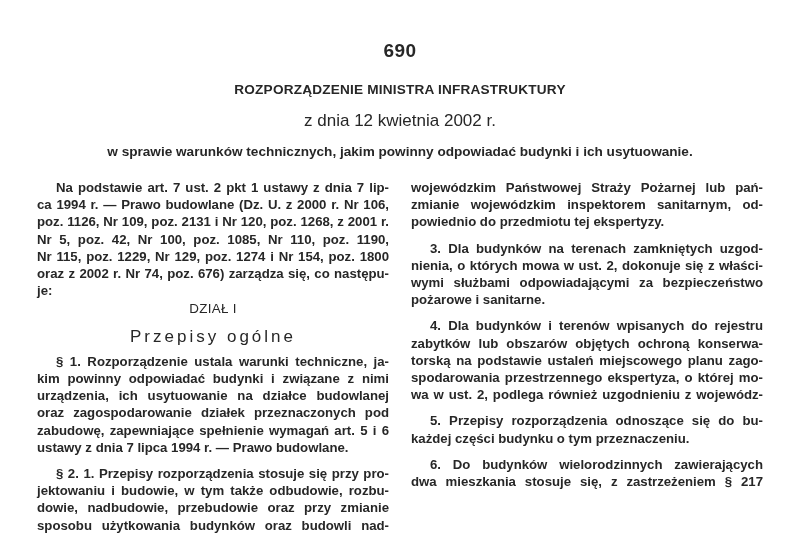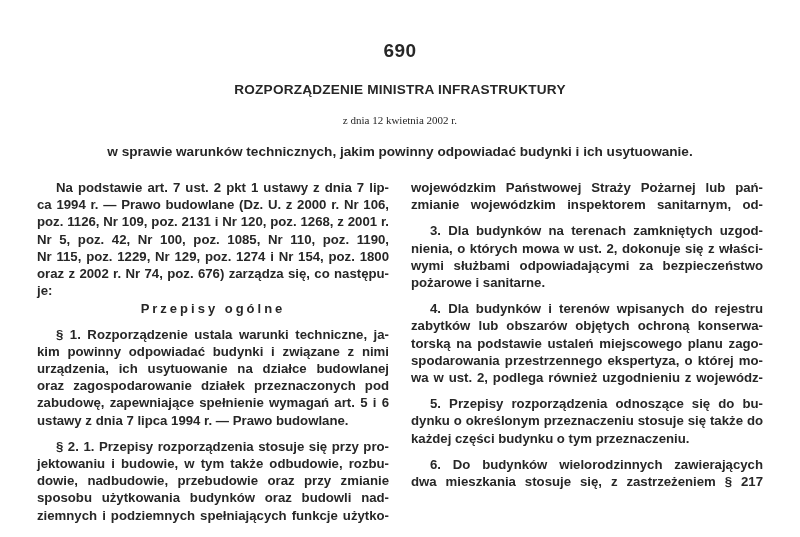--- a/index.html
+++ b/index.html
@@ -8,35 +8,35 @@
     width: 800px; height: 537px; overflow: hidden;
     background: #ffffff;
     color: #272727;
     font-family: "Liberation Sans", sans-serif;
   }
   .page { width: 800px; height: 537px; padding-top: 41px; position: relative; }
   .center { text-align: center; }
 
   .docnum   { font-size: 19px; font-weight: bold; line-height: 20px; margin: 0 0 20px; letter-spacing: .5px; }
   .doctitle { font-size: 13.6px; font-weight: bold; line-height: 17px; margin: 0 0 14px; letter-spacing: .2px; }
-  .docdate  { font-size: 11px; line-height: 17px; margin: 0 0 14px; font-family: Liberation Serif, serif; }
+  .docdate  { font-size: 17px; line-height: 17px; margin: 0 0 14px; }
   .docsubject { font-size: 13.6px; font-weight: bold; line-height: 17px; margin: 0 0 19px; }
 
   .columns { display: flex; gap: 22px; padding: 0 37px; }
   .col { width: 352px; font-size: 13.2px; line-height: 17.2px; }
 
   .p { margin: 0 0 9px; font-weight: bold; }
   .p.tight { margin-bottom: 1px; }
   .line { text-align: justify; text-align-last: justify; }
   .line.last { text-align-last: left; }
   .p.clipped .line.last { text-align-last: justify; }
   .p.indent .line.first { text-indent: 19px; }
 
   .h-dzial { font-size: 13.4px; font-weight: normal; line-height: 17.2px; margin: 0 0 10px; letter-spacing: .3px; }
-  .h-przepisy { font-size: 13px; font-weight: bold; line-height: 17.2px; margin: 0 0 8px; letter-spacing: 3px; }
+  .h-przepisy { font-size: 17px; font-weight: normal; line-height: 17.2px; margin: 0 0 8px; letter-spacing: 3px; }
 </style>
 </head>
 <body>
 
 <div class="page">
 
   <div class="docnum center">690</div>
 
   <div class="doctitle center">ROZPORZĄDZENIE MINISTRA INFRASTRUKTURY</div>
 
@@ -50,20 +50,21 @@
       <div class="p indent tight">
           <div class="line first">Na podstawie art. 7 ust. 2 pkt 1 ustawy z dnia 7 lip-</div>
           <div class="line">ca 1994 r. — Prawo budowlane (Dz. U. z 2000 r. Nr 106,</div>
           <div class="line">poz. 1126, Nr 109, poz. 2131 i Nr 120, poz. 1268, z 2001 r.</div>
           <div class="line">Nr 5, poz. 42, Nr 100, poz. 1085, Nr 110, poz. 1190,</div>
           <div class="line">Nr 115, poz. 1229, Nr 129, poz. 1274 i Nr 154, poz. 1800</div>
           <div class="line">oraz z 2002 r. Nr 74, poz. 676) zarządza się, co następu-</div>
           <div class="line last">je:</div>
         </div>
 
+      <div class="h-dzial center">DZIAŁ I</div>
 
       <div class="h-przepisy center">Przepisy ogólne</div>
 
       <div class="p indent">
           <div class="line first">§ 1. Rozporządzenie ustala warunki techniczne, ja-</div>
           <div class="line">kim powinny odpowiadać budynki i związane z nimi</div>
           <div class="line">urządzenia, ich usytuowanie na działce budowlanej</div>
           <div class="line">oraz zagospodarowanie działek przeznaczonych pod</div>
           <div class="line">zabudowę, zapewniające spełnienie wymagań art. 5 i 6</div>
           <div class="line last">ustawy z dnia 7 lipca 1994 r. — Prawo budowlane.</div>
@@ -75,40 +76,40 @@
           <div class="line">dowie, nadbudowie, przebudowie oraz przy zmianie</div>
           <div class="line">sposobu użytkowania budynków oraz budowli nad-</div>
           <div class="line last">ziemnych i podziemnych spełniających funkcje użytko-</div>
         </div>
     </div>
 
     <div class="col">
       <div class="p">
           <div class="line">wojewódzkim Państwowej Straży Pożarnej lub pań-</div>
           <div class="line">zmianie wojewódzkim inspektorem sanitarnym, od-</div>
+          <div class="line last">powiednio do przedmiotu tej ekspertyzy.</div>
         </div>
 
       <div class="p indent">
           <div class="line first">3. Dla budynków na terenach zamkniętych uzgod-</div>
           <div class="line">nienia, o których mowa w ust. 2, dokonuje się z właści-</div>
           <div class="line">wymi służbami odpowiadającymi za bezpieczeństwo</div>
           <div class="line last">pożarowe i sanitarne.</div>
         </div>
 
       <div class="p indent">
           <div class="line first">4. Dla budynków i terenów wpisanych do rejestru</div>
           <div class="line">zabytków lub obszarów objętych ochroną konserwa-</div>
           <div class="line">torską na podstawie ustaleń miejscowego planu zago-</div>
           <div class="line">spodarowania przestrzennego ekspertyza, o której mo-</div>
           <div class="line">wa w ust. 2, podlega również uzgodnieniu z wojewódz-</div>
         </div>
 
       <div class="p indent">
           <div class="line first">5. Przepisy rozporządzenia odnoszące się do bu-</div>
-          <div class="line">dynku o określonym przeznaczeniu stosuje się także do</div>
           <div class="line last">każdej części budynku o tym przeznaczeniu.</div>
         </div>
 
       <div class="p indent clipped">
           <div class="line first">6. Do budynków wielorodzinnych zawierających</div>
           <div class="line last">dwa mieszkania stosuje się, z zastrzeżeniem § 217</div>
         </div>
     </div>
 
   </div>

